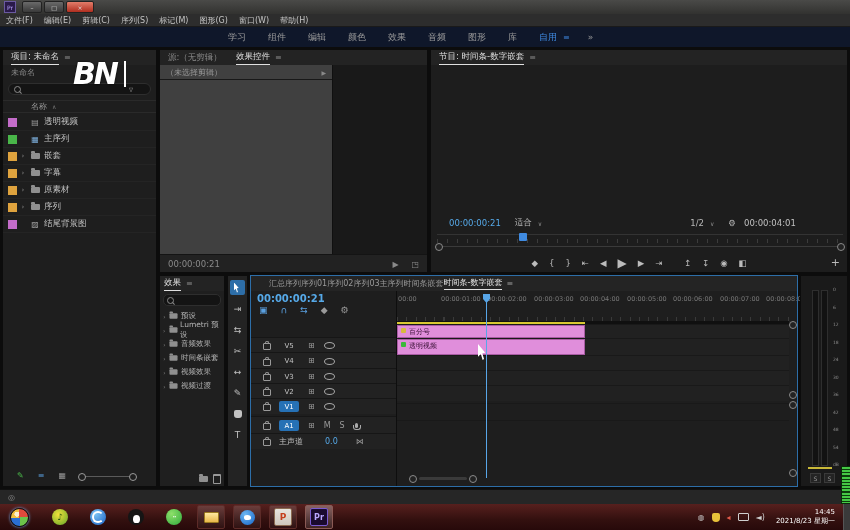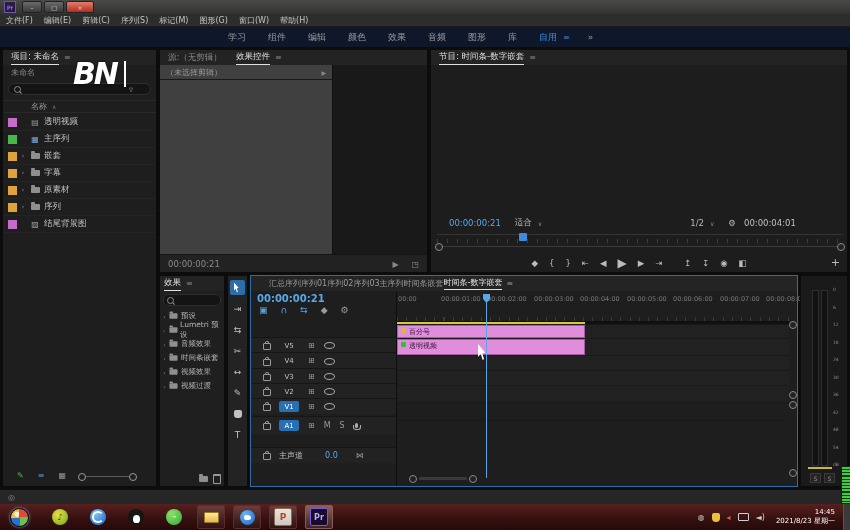--- a/index.html
+++ b/index.html
@@ -458,21 +458,21 @@
       <span class="eye"></span>
     </div>
     <div class="trk" style="top:125px;height:17px">
       <span class="lock"></span>
       <span class="tbadge on">A1</span>
       <span class="ic">⊞</span>
       <span class="ic">M</span>
       <span class="ic">S</span>
       <span class="mic"></span>
     </div>
-    <div class="trk" style="top:156px;height:15px">
+    <div class="trk" style="top:142px;height:15px">
       <span class="lock"></span>
       <span class="mststr">主声道</span>
       <span class="mstlvl">0.0</span>
       <span class="ic" style="margin-left:18px">⋈</span>
     </div>
   </div>
 
   <div id="tl-content">
     <div id="tl-ruler">
       <span style="left:1px">00:00</span>

